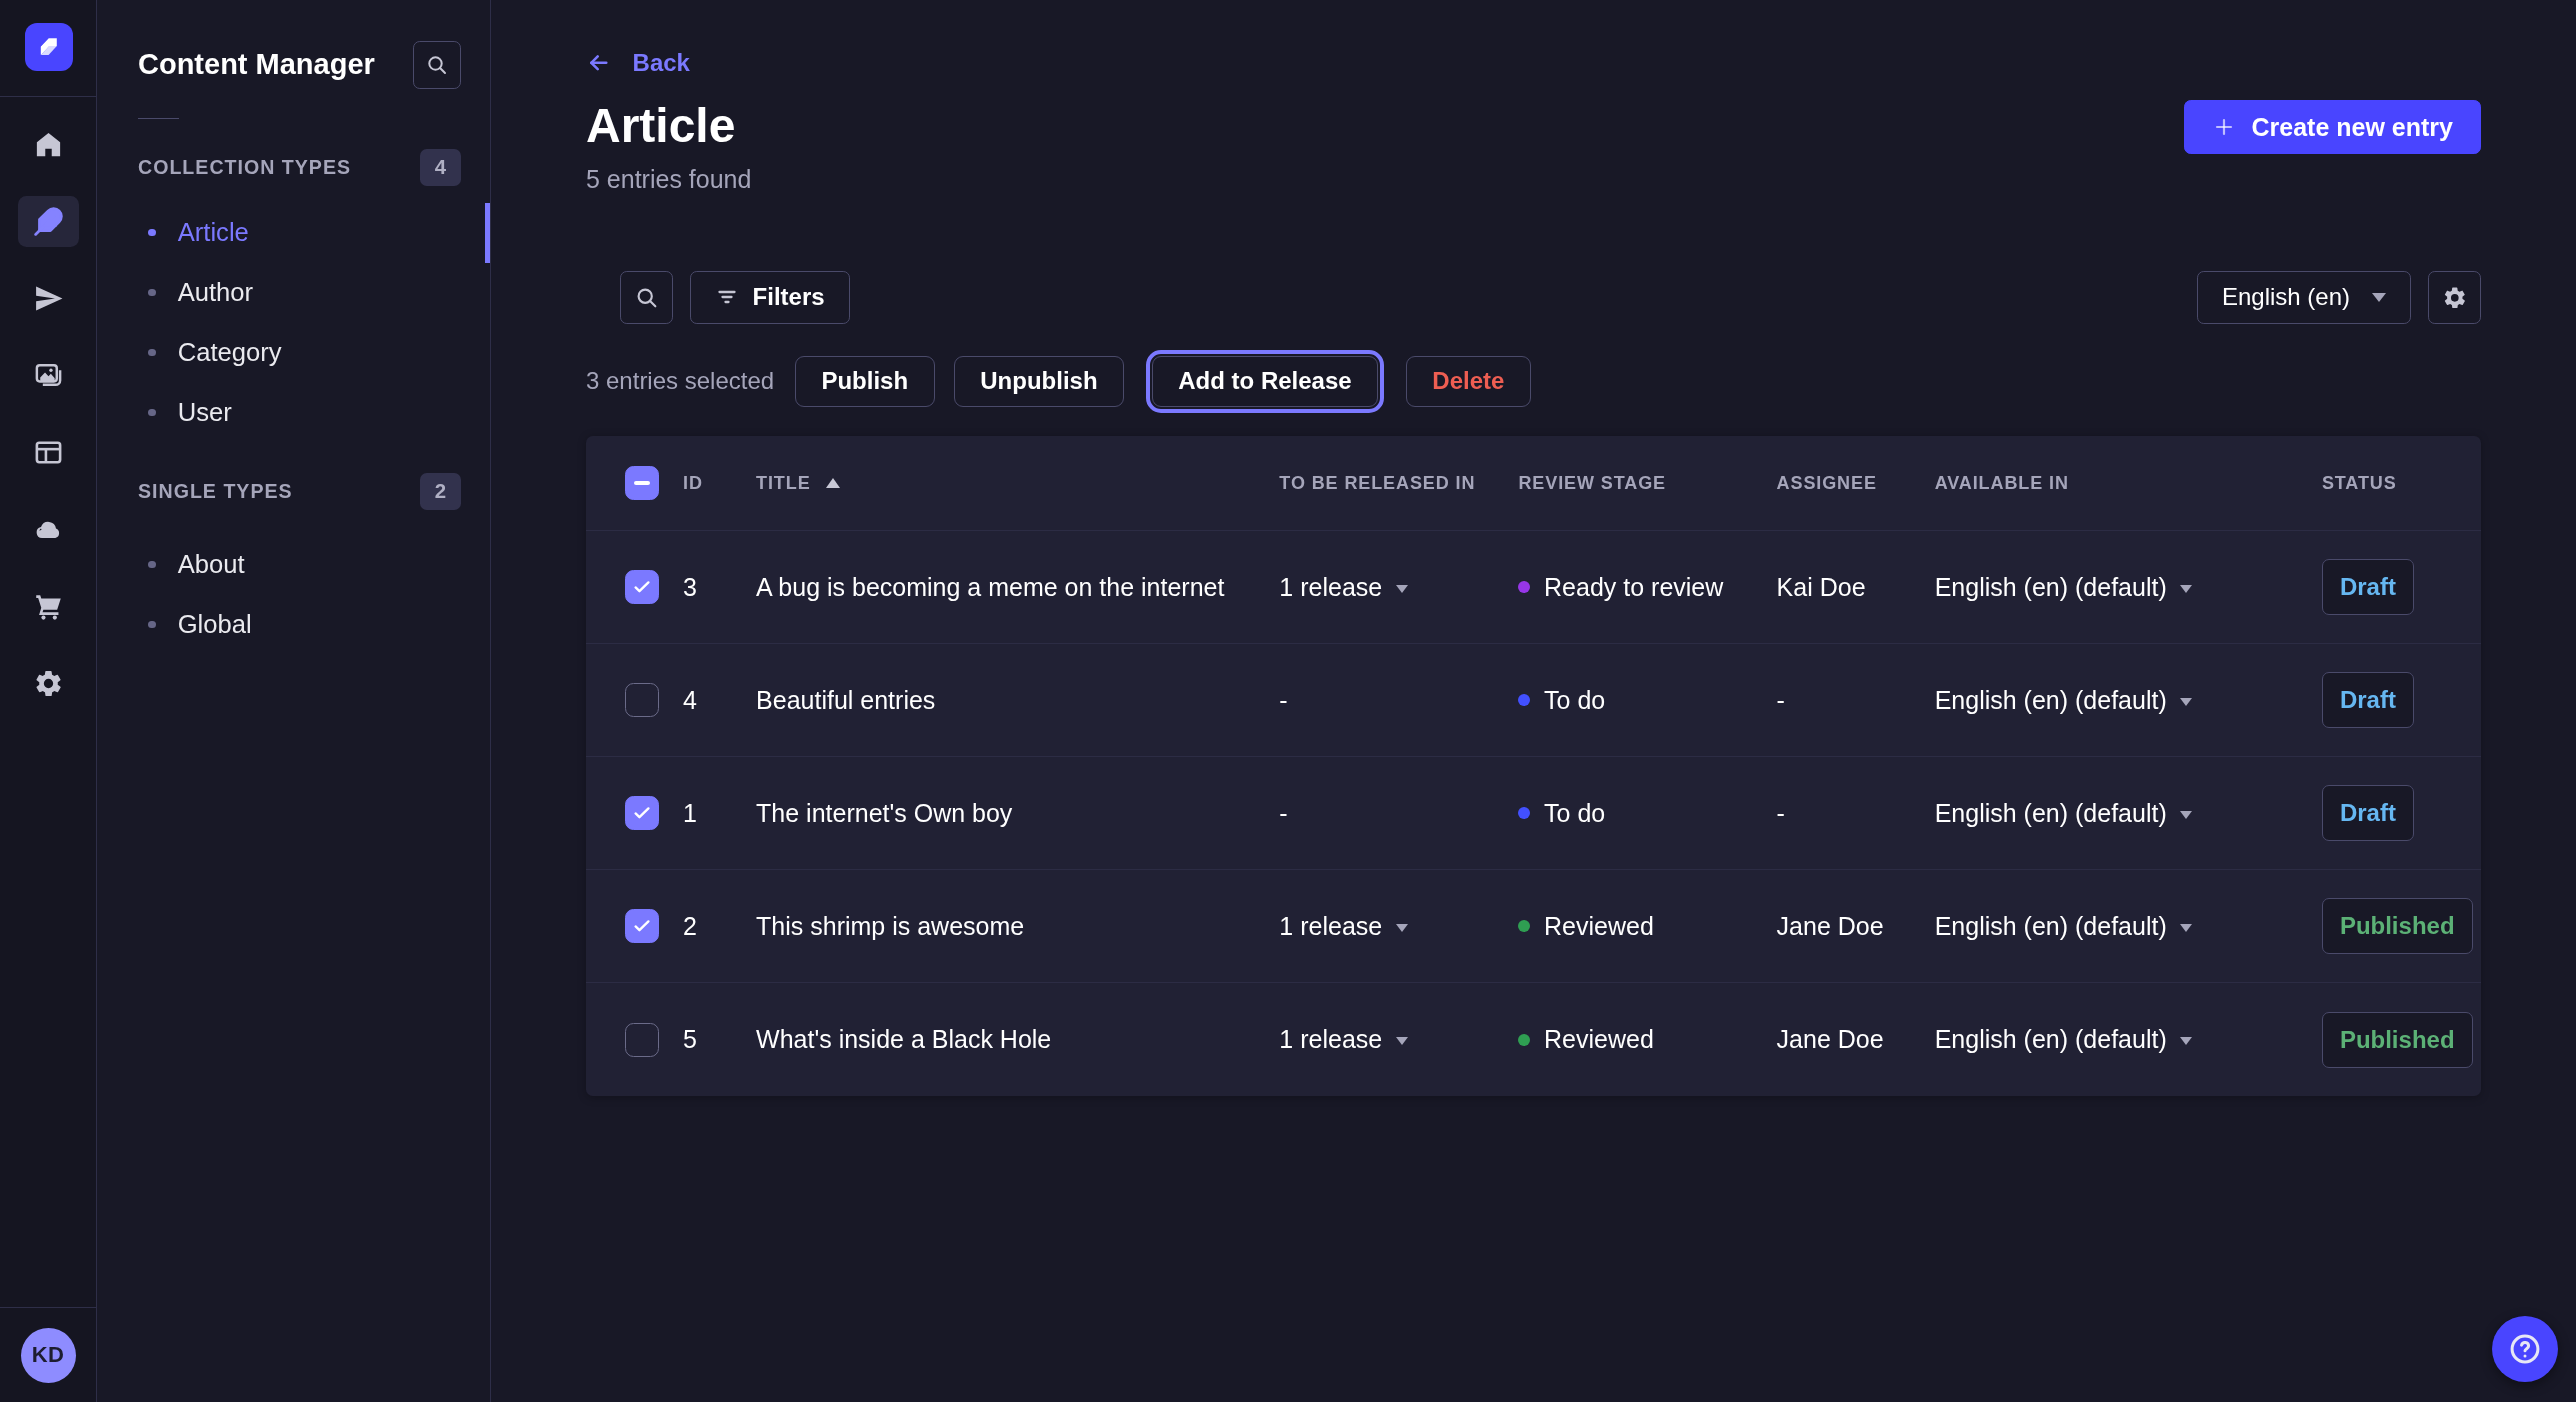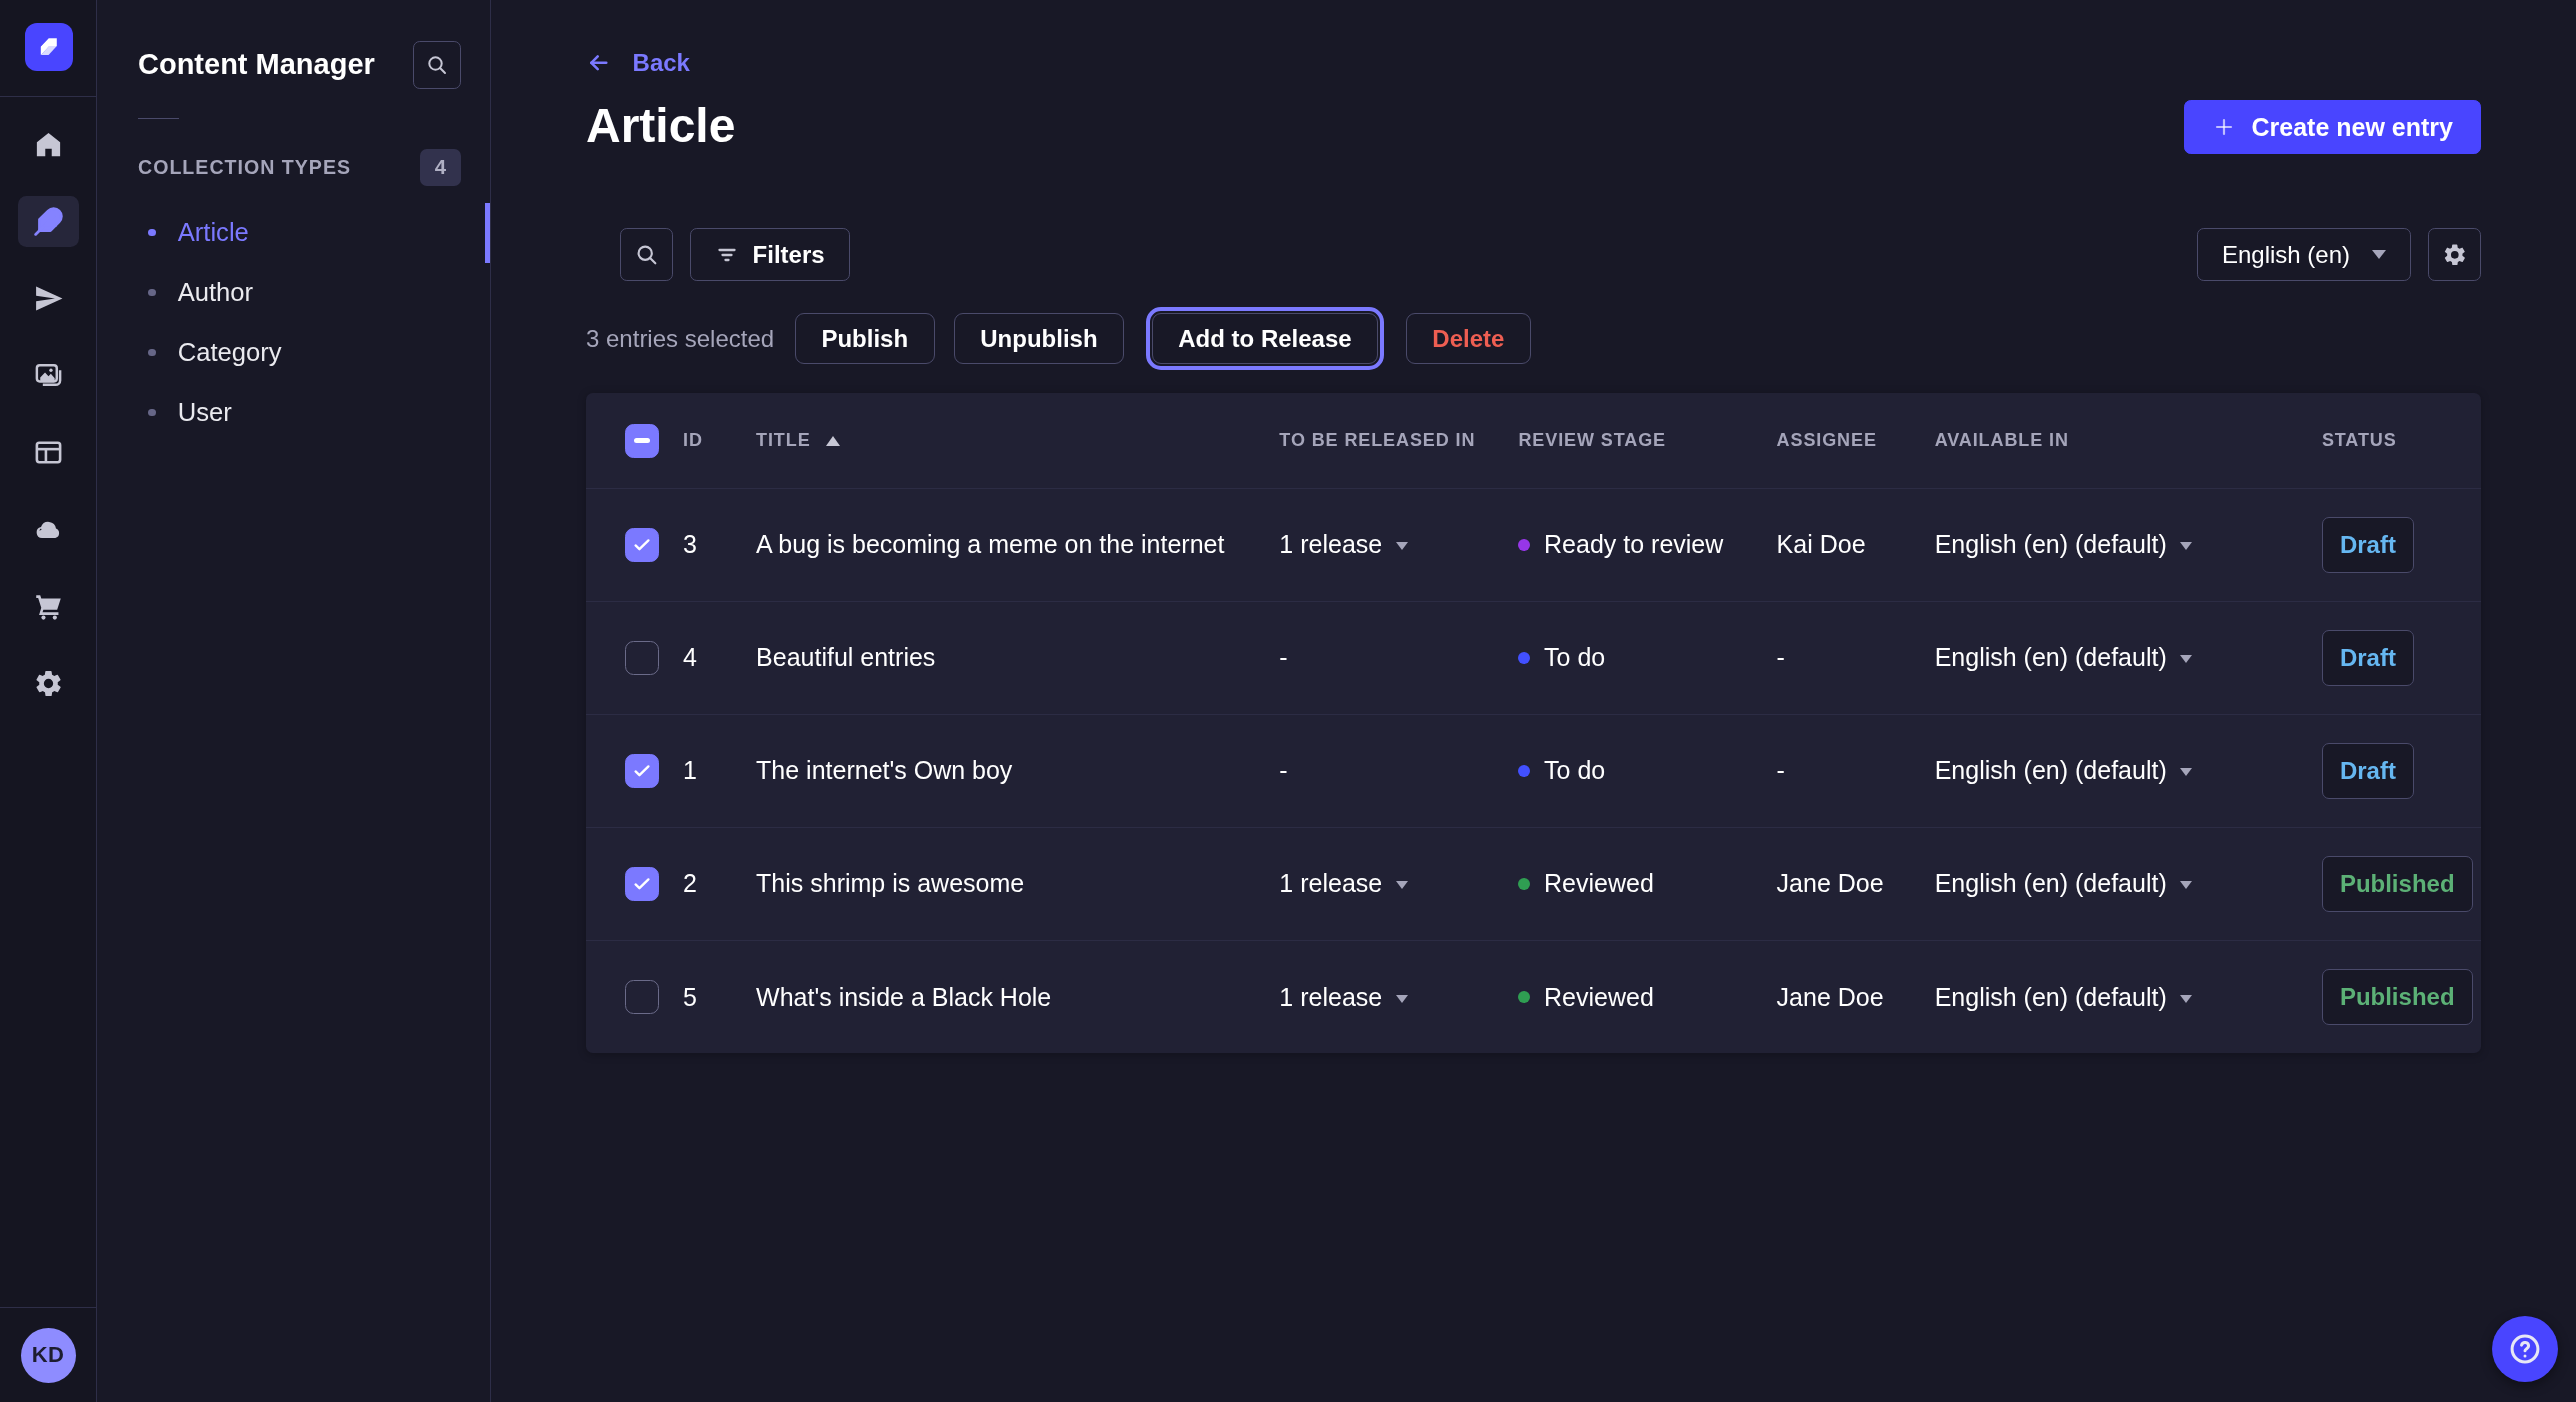--- a/index.html
+++ b/index.html
@@ -341,34 +341,51 @@
         <span class="bullet"></span>
         <span class="item-label">Category</span>
       </li>
       <li class="subnav-item">
         <span class="bullet"></span>
         <span class="item-label">User</span>
       </li>
     </ul>
   </div>
 
+  <div class="subnav-section">
+    <div class="section-head">
+      <span class="section-label">Single Types</span>
+      <span class="count-badge">2</span>
+    </div>
+    <ul class="subnav-list">
+      <li class="subnav-item">
+        <span class="bullet"></span>
+        <span class="item-label">About</span>
+      </li>
+      <li class="subnav-item">
+        <span class="bullet"></span>
+        <span class="item-label">Global</span>
+      </li>
+    </ul>
+  </div>
 </aside>
 
 <main class="content">
 
   <a class="back-link">
     <svg width="25.6" height="25.6" viewBox="0 0 24 24" fill="none" stroke="#7b79ff" stroke-width="2.4" stroke-linecap="round" stroke-linejoin="round">
         <path d="M19 12H5"></path>
         <path d="m11 18-6-6 6-6"></path>
       </svg>
     <span>Back</span>
   </a>
 
   <div class="page-head">
     <h2 class="page-title">Article</h2>
+    <p class="page-subtitle">5 entries found</p>
     <button class="create-btn">
       <svg width="24" height="24" viewBox="0 0 24 24" fill="none" stroke="rgba(255,255,255,0.65)" stroke-width="2.2" stroke-linecap="round">
           <line x1="12" y1="5" x2="12" y2="19"></line>
           <line x1="5" y1="12" x2="19" y2="12"></line>
         </svg>
       <span>Create new entry</span>
     </button>
   </div>
 
   <div class="toolbar">

